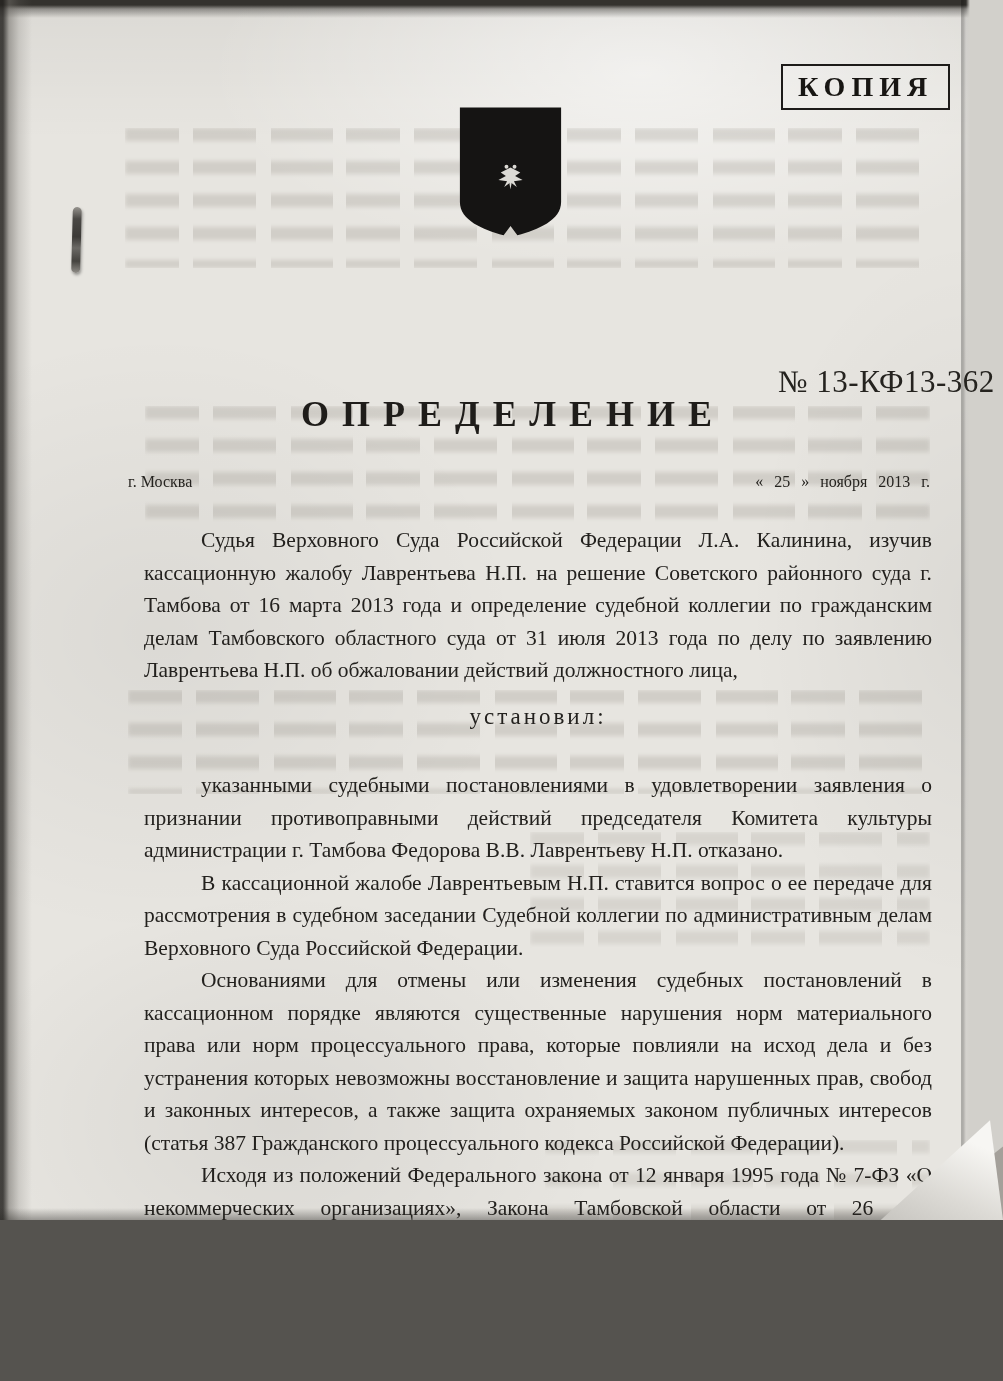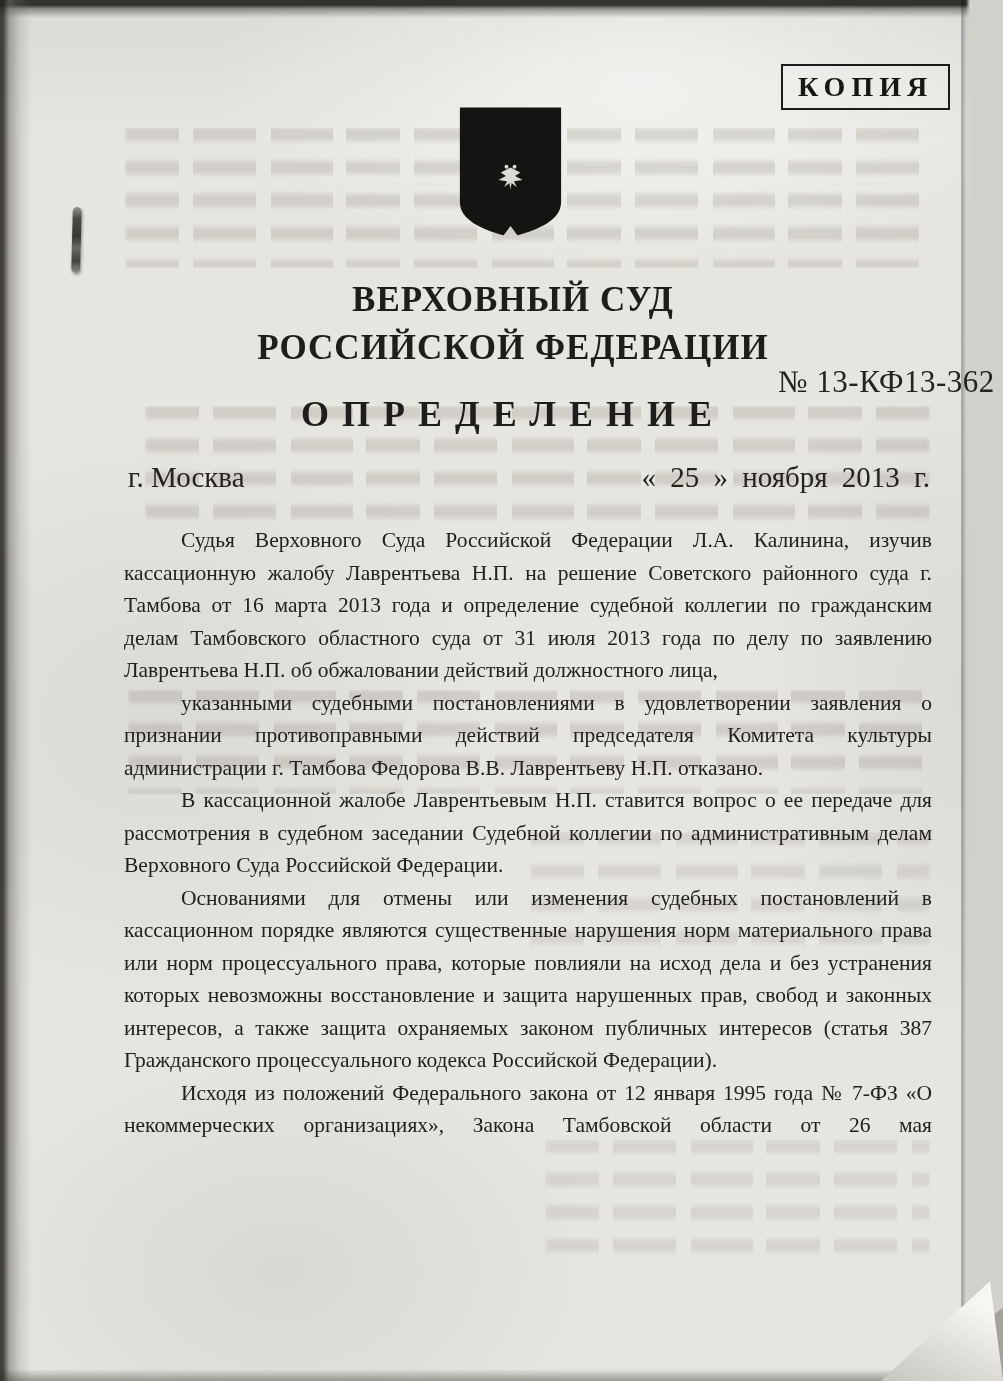--- a/index.html
+++ b/index.html
@@ -3,21 +3,21 @@
 <meta charset="utf-8">
 <style>
   html,body { margin:0; padding:0; }
   body {
     width:1003px; height:1381px;
     background:#55534f;
     font-family:"Liberation Serif","DejaVu Serif",serif;
     overflow:hidden;
   }
   .scan {
-    position:relative; width:1003px; height:1381px;
+    position:relative; width:1003px; height:1220px;
     background:#e7e5e0; overflow:hidden;
   }
   
   .paper-tone {
     position:absolute; inset:0; pointer-events:none;
     background:
       radial-gradient(ellipse 620px 280px at 64% 6%, rgba(255,255,255,.55), transparent 70%),
       radial-gradient(ellipse 500px 420px at 16% 52%, rgba(0,0,0,.05), transparent 72%),
       radial-gradient(ellipse 460px 320px at 28% 92%, rgba(0,0,0,.06), transparent 72%),
       radial-gradient(ellipse 300px 500px at 97% 50%, rgba(0,0,0,.05), transparent 75%),
@@ -86,26 +86,26 @@
     font-size:31px; color:#25231f; letter-spacing:.5px;
   }
   .doc-title {
     position:absolute; left:118px; right:95px; top:393px;
     text-align:center; font-weight:bold; font-size:36px;
     letter-spacing:13px; color:#1f1d1a;
   }
   .meta-row {
     position:absolute; left:128px; right:73px; top:461px;
     display:flex; justify-content:space-between; align-items:baseline;
-    font-size:29px; color:#25231f;
+    font-size:16px; color:#25231f;
   }
-  .meta-date { word-spacing:7px; }
+  .meta-date { word-spacing:7px;margin-top:12px; }
   
   .doc-body {
-    position:absolute; left:124px; right:71px; top:524px;
+    position:absolute; left:144px; right:71px; top:524px;
     font-size:21.5px; line-height:32.5px; text-align:justify;
     color:#23211e;
   }
   .doc-body p { margin:0; text-indent:57px; }
   .resolution {
     text-align:center; text-indent:0 !important;
     font-size:23px; letter-spacing:3px;
     margin:14px 0 36px 0 !important;
   }
   .justify-last { text-align-last:justify; }
@@ -139,36 +139,33 @@
       <path d="M6 3 h88 v82 c0 16 -20 24 -38 29 l-6 -8 -6 8 C26 109 6 101 6 85 Z" fill="#151413"></path>
       <g fill="#dcdad5">
         <circle cx="46.5" cy="54.5" r="1.7"></circle>
         <circle cx="53.5" cy="54.5" r="1.7"></circle>
         <path d="M50 55 L41.5 59.5 L46 62.5 L39.5 66 L47 67 L44.5 72 L50 68 L55.5 72 L53 67 L60.5 66 L54 62.5 L58.5 59.5 Z"></path>
         <path d="M48.8 67.5 l1.2 6.5 l1.2 -6.5 z"></path>
       </g>
     </svg>
   </div>
 
-  <div class="court-name">
-    <div>ВЕРХОВНЫЙ СУД</div>
-    <div>РОССИЙСКОЙ ФЕДЕРАЦИИ</div>
-  </div>
 
   <div class="case-number">№ 13-КФ13-362</div>
 
   <div class="doc-title">ОПРЕДЕЛЕНИЕ</div>
 
   <div class="meta-row">
     <span class="meta-city">г. Москва</span>
     <span class="meta-date">« 25 » ноября 2013 г.</span>
   </div>
 
   <div class="doc-body">
     <p>Судья Верховного Суда Российской Федерации Л.А. Калинина, изучив кассационную жалобу Лаврентьева Н.П. на решение Советского районного суда г. Тамбова от 16 марта 2013 года и определение судебной коллегии по гражданским делам Тамбовского областного суда от 31 июля 2013 года по делу по заявлению Лаврентьева Н.П. об обжаловании действий должностного лица,</p>
+    <p class="resolution">установил:</p>
     <p>указанными судебными постановлениями в удовлетворении заявления о признании противоправными действий председателя Комитета культуры администрации г. Тамбова Федорова В.В. Лаврентьеву Н.П. отказано.</p>
     <p>В кассационной жалобе Лаврентьевым Н.П. ставится вопрос о ее передаче для рассмотрения в судебном заседании Судебной коллегии по административным делам Верховного Суда Российской Федерации.</p>
     <p>Основаниями для отмены или изменения судебных постановлений в кассационном порядке являются существенные нарушения норм материального права или норм процессуального права, которые повлияли на исход дела и без устранения которых невозможны восстановление и защита нарушенных прав, свобод и законных интересов, а также защита охраняемых законом публичных интересов (статья 387 Гражданского процессуального кодекса Российской Федерации).</p>
     <p class="justify-last">Исходя из положений Федерального закона от 12 января 1995 года  № 7-ФЗ «О некоммерческих организациях», Закона Тамбовской области от 26 мая</p>
   </div>
 
   <div class="curl">
     <div class="curl-under"></div>
     <div class="curl-page"></div>
   </div>

